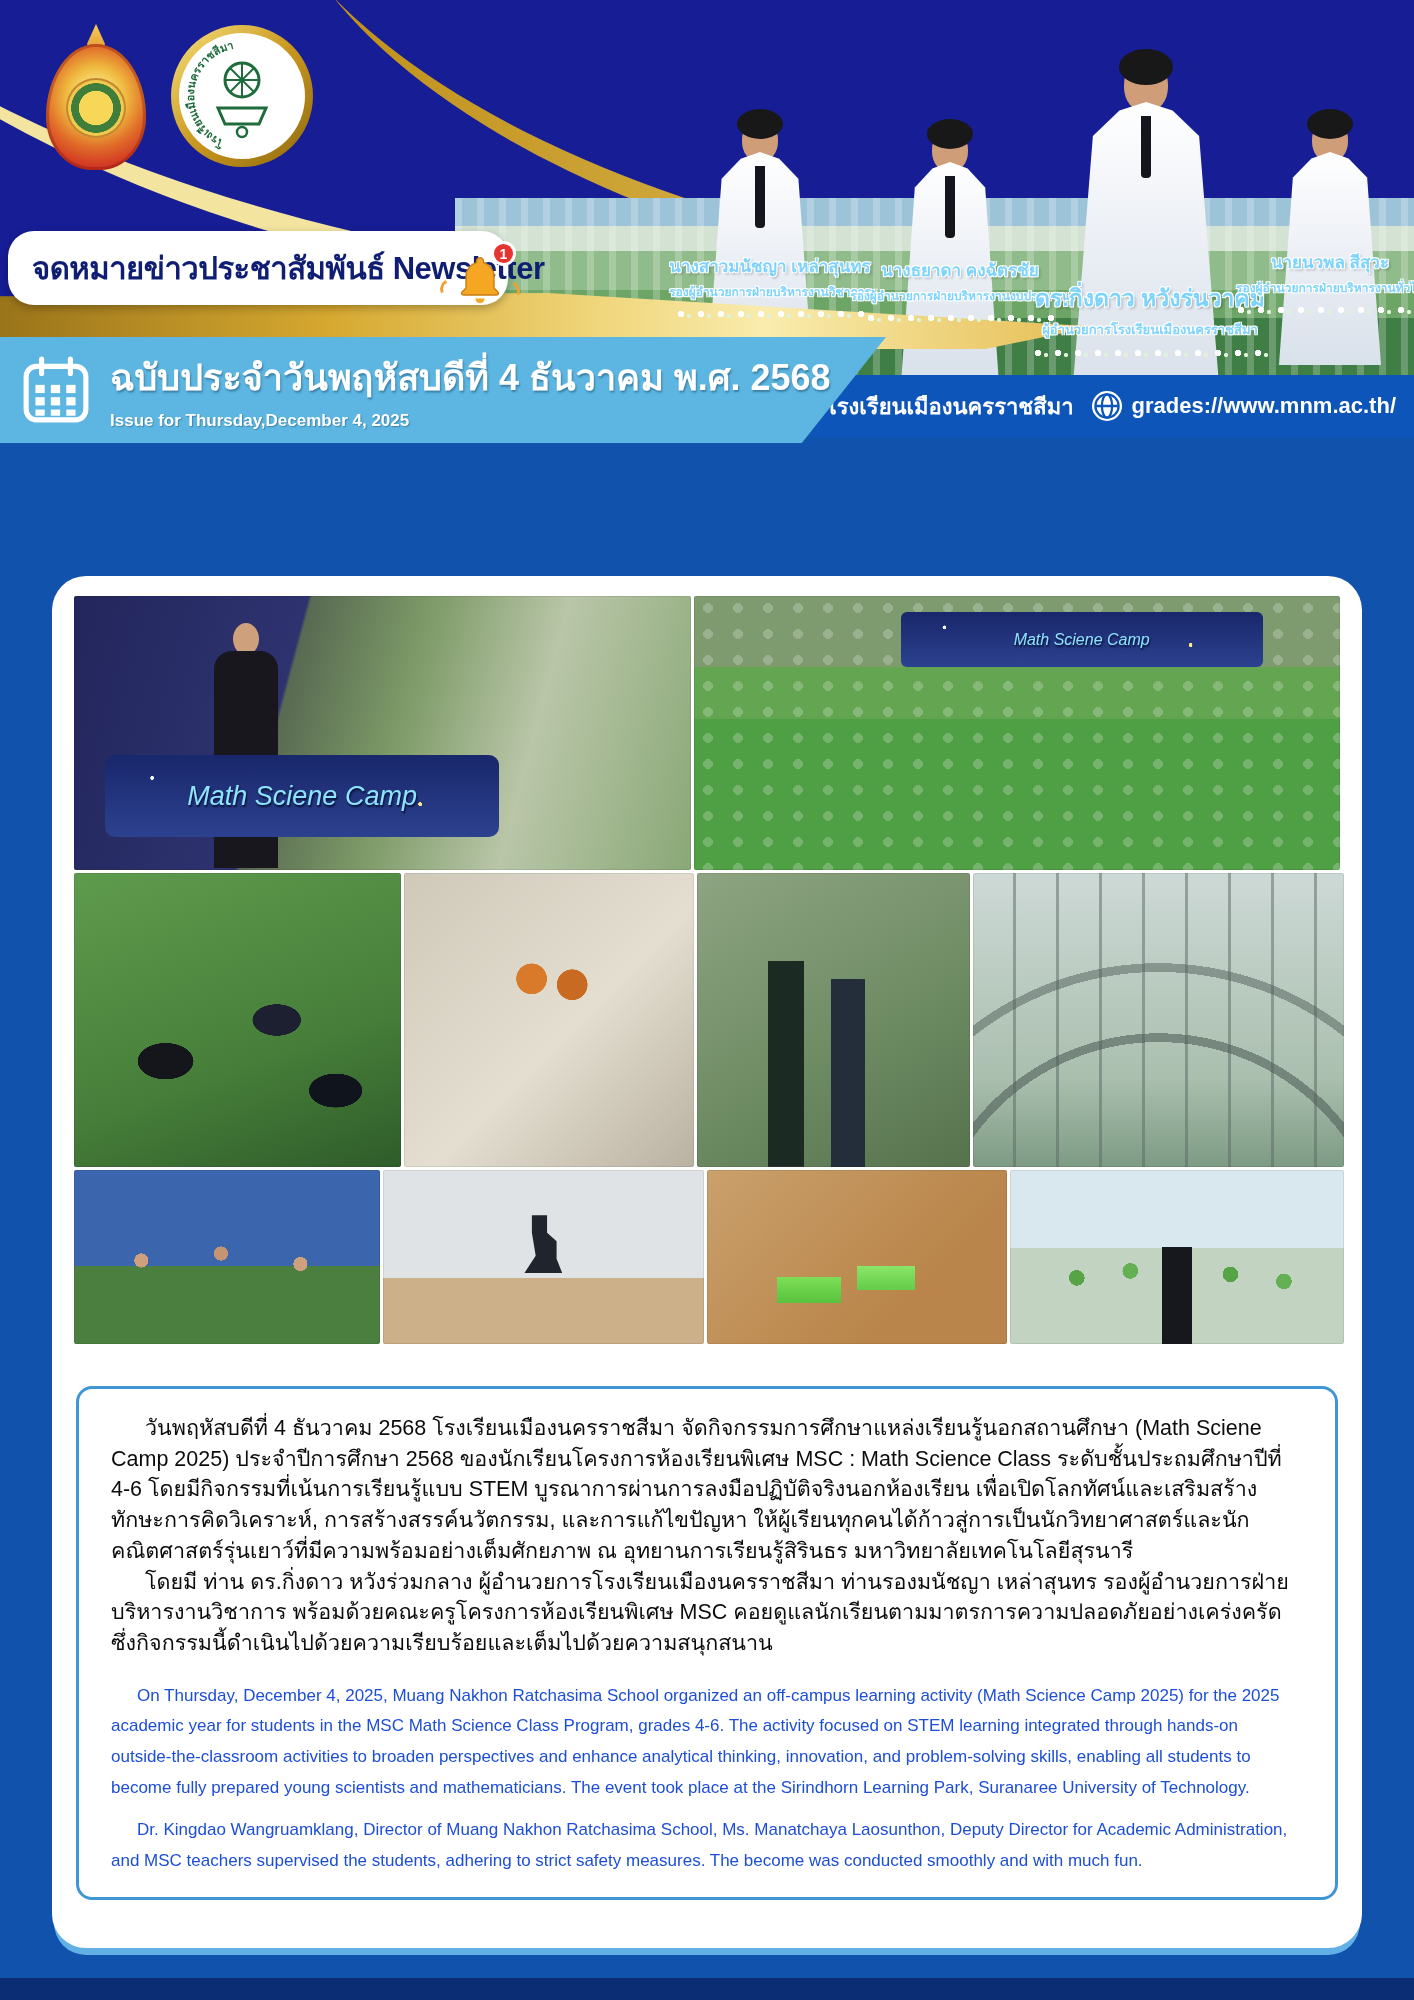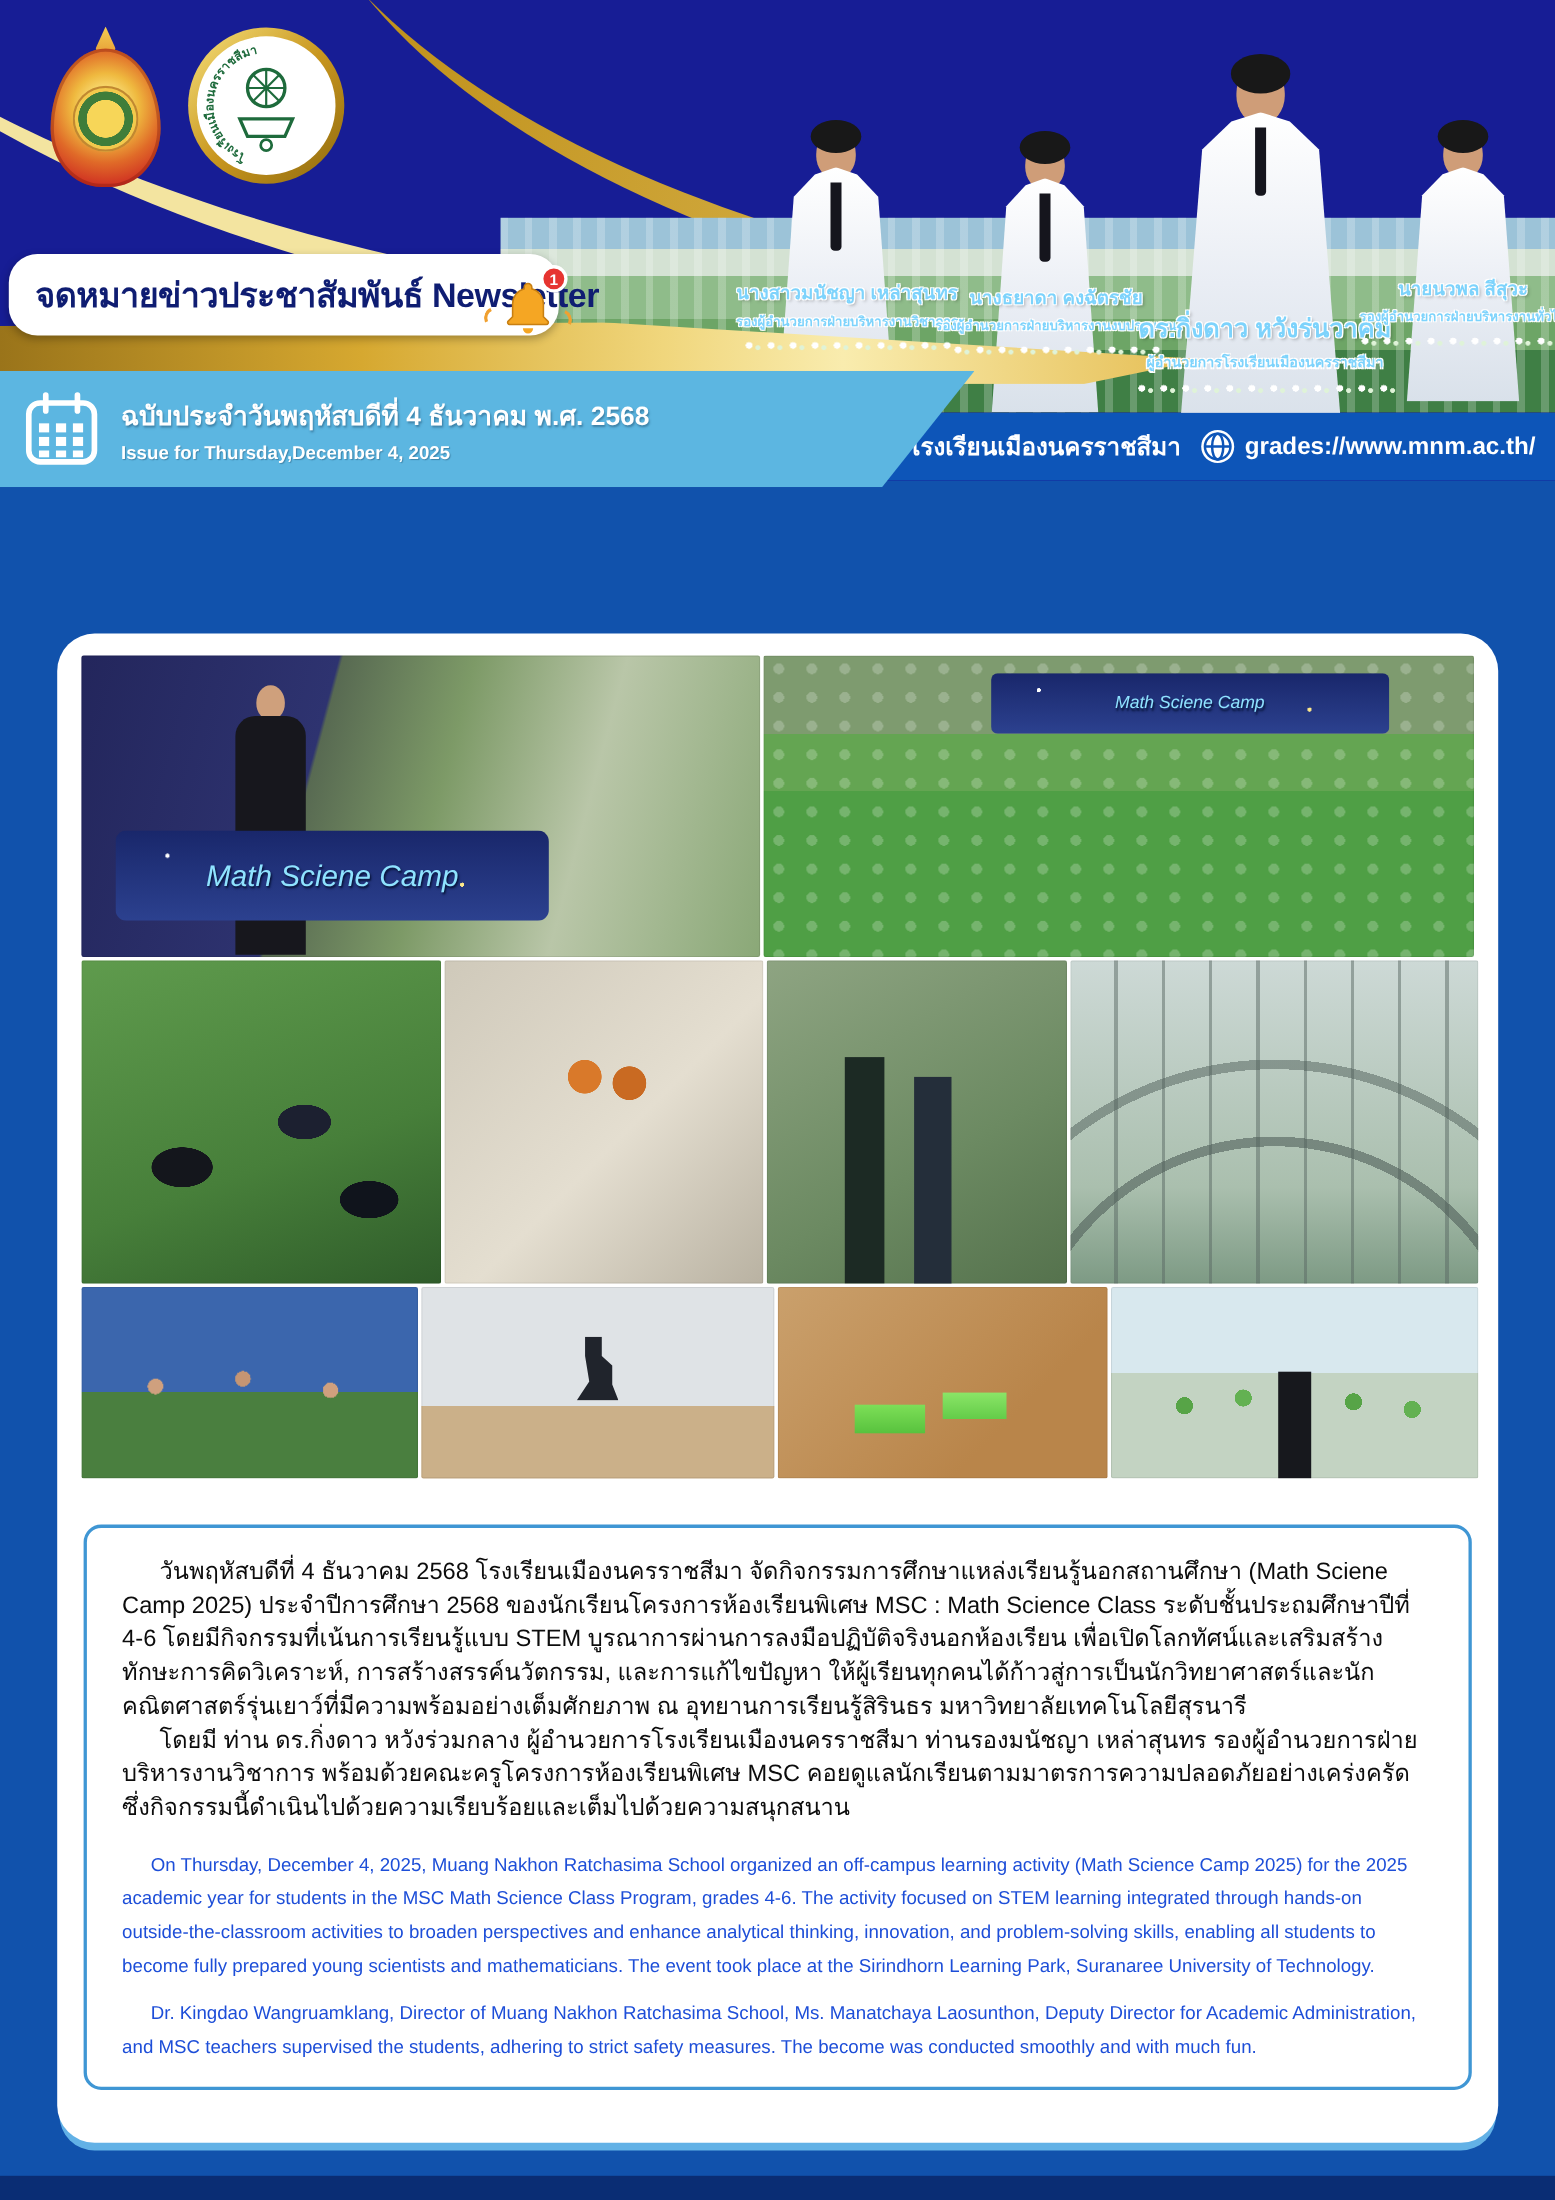--- a/index.html
+++ b/index.html
@@ -81,21 +81,21 @@
     background:#e63430; border:3px solid #fff; color:#fff; font-size:14px; font-weight:bold;
     display:flex; align-items:center; justify-content:center; }
   .wave { position:absolute; width:20px; height:20px; border:3px solid transparent; border-radius:50%; }
   .wave.l { left:4px;  top:40px; border-left-color:#f0a030; transform:rotate(20deg); }
   .wave.r { right:6px; top:42px; border-right-color:#f0a030; transform:rotate(-20deg); }
 
   
   .issue-band { position:absolute; left:0; top:337px; width:886px; height:106px; background:#5cb6e1; z-index:5;
     clip-path:polygon(0 0,100% 0,90.5% 100%,0 100%);
     display:flex; align-items:center; gap:18px; padding-left:20px; }
-  .issue-text .th { font-size:24px; font-weight:bold; color:#fff; text-shadow:1px 2px 2px rgba(20,60,90,.45); }
+  .issue-text .th { font-size:36px; font-weight:bold; color:#fff; text-shadow:1px 2px 2px rgba(20,60,90,.45); }
   .issue-text .en { font-size:17px; font-weight:bold; color:#fff; margin-top:5px; text-shadow:1px 1px 1px rgba(20,60,90,.4); }
 
   .contact-bar { position:absolute; left:646px; top:375px; width:768px; height:62px; background:#0d55b8; z-index:4;
     clip-path:polygon(8.5% 0,100% 0,100% 100%,0 100%);
     display:flex; align-items:center; justify-content:flex-end; gap:16px; padding-right:18px; color:#fff; }
   .citem { display:flex; align-items:center; gap:8px; font-size:22px; font-weight:bold; white-space:nowrap; }
 
   
   .title-band { position:absolute; left:0; top:437px; width:1414px; height:115px; background:#fff; z-index:3; text-align:center; }
   .title-thai { padding-top:6px; font-size:44px; font-weight:bold; color:#1e6b3c; text-shadow:3px 3px 0 #b9d2ec; }

